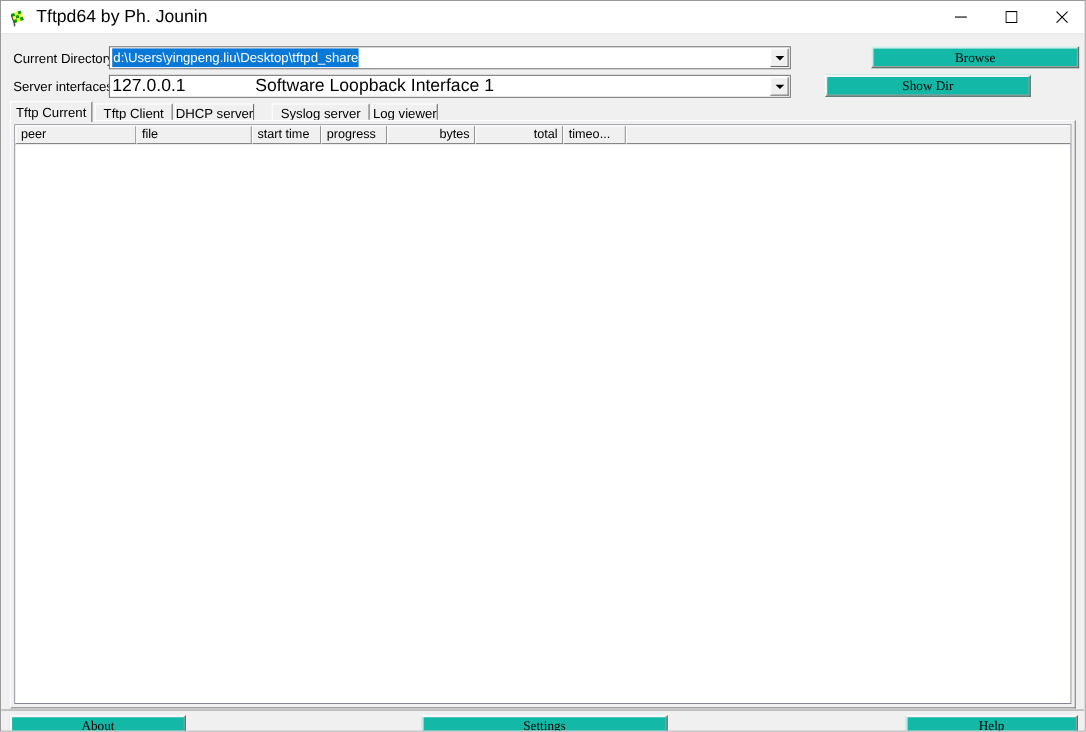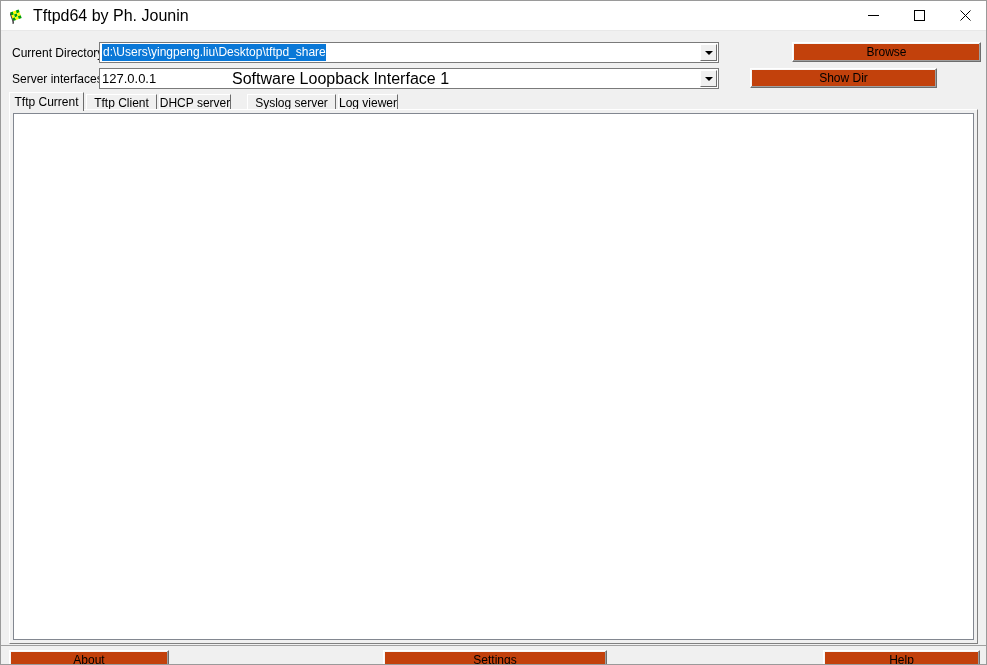--- a/index.html
+++ b/index.html
@@ -114,21 +114,21 @@
     white-space: nowrap;
   }
   .combo-text.selected {
     background: #0a78d7;
     color: #ffffff;
     padding: 1px 0 1px 1px;
   }
   .ifc-ip {
     display: inline-block;
     width: 130px;
-    font-size: 13px;
+    font-size: 16px;
   }
   .ifc-name { font-size: 16px; }
   .combo-arrow-box {
     position: absolute;
     right: 1px; top: 1px;
     width: 17px; height: 17px;
     background: #f0f0f0;
     border-top: 1px solid #ffffff;
     border-left: 1px solid #ffffff;
     border-right: 1px solid #6d6d6d;
@@ -142,28 +142,28 @@
   .arrow-down {
     width: 0; height: 0;
     border-left: 4px solid transparent;
     border-right: 4px solid transparent;
     border-top: 4px solid #000000;
   }
 
   
   .btn3d {
     position: absolute;
-    background: #c2410c;
+    background: #14b8a6;
     border-top: 1px solid #ffffff;
     border-left: 1px solid #ffffff;
     border-right: 1px solid #6d6d6d;
     border-bottom: 1px solid #6d6d6d;
     box-shadow: inset -1px -1px 0 #a0a0a0, inset 1px 1px 0 #f6f6f6;
     box-sizing: border-box;
-    font-family: Liberation Sans, sans-serif;
+    font-family: Liberation Serif, serif;
     font-size: 12px;
     color: #000;
     display: flex;
     align-items: center;
     justify-content: center;
     cursor: default;
     padding: 0;
     line-height: 14px;
   }
   .btn-browse { left: 791px; top: 11px; width: 189px; height: 20px; }
@@ -357,20 +357,44 @@
         <div class="tab" style="left: 238px; width: 89px;">
           <span>Syslog server</span>
         </div>
         <div class="tab" style="left: 329px; width: 60px;">
           <span>Log viewer</span>
         </div>
       </div>
 
     <div class="tabpage">
       <div class="listview">
+        <div class="lv-header">
+            <div class="lv-col" style="width: 110px;">
+              <span>peer</span>
+            </div>
+            <div class="lv-col" style="width: 105px;">
+              <span>file</span>
+            </div>
+            <div class="lv-col" style="width: 63px;">
+              <span>start time</span>
+            </div>
+            <div class="lv-col" style="width: 60px;">
+              <span>progress</span>
+            </div>
+            <div class="lv-col right" style="width: 80px;">
+              <span>bytes</span>
+            </div>
+            <div class="lv-col right" style="width: 80px;">
+              <span>total</span>
+            </div>
+            <div class="lv-col" style="width: 57px;">
+              <span>timeo...</span>
+            </div>
+            <div class="lv-col filler"></div>
+          </div>
         <div class="lv-body"></div>
       </div>
     </div>
 
     <div class="bottombar"></div>
     <button class="btn3d btn-about">About</button>
     <button class="btn3d btn-settings">Settings</button>
     <button class="btn3d btn-help">Help</button>
 
   </div>

